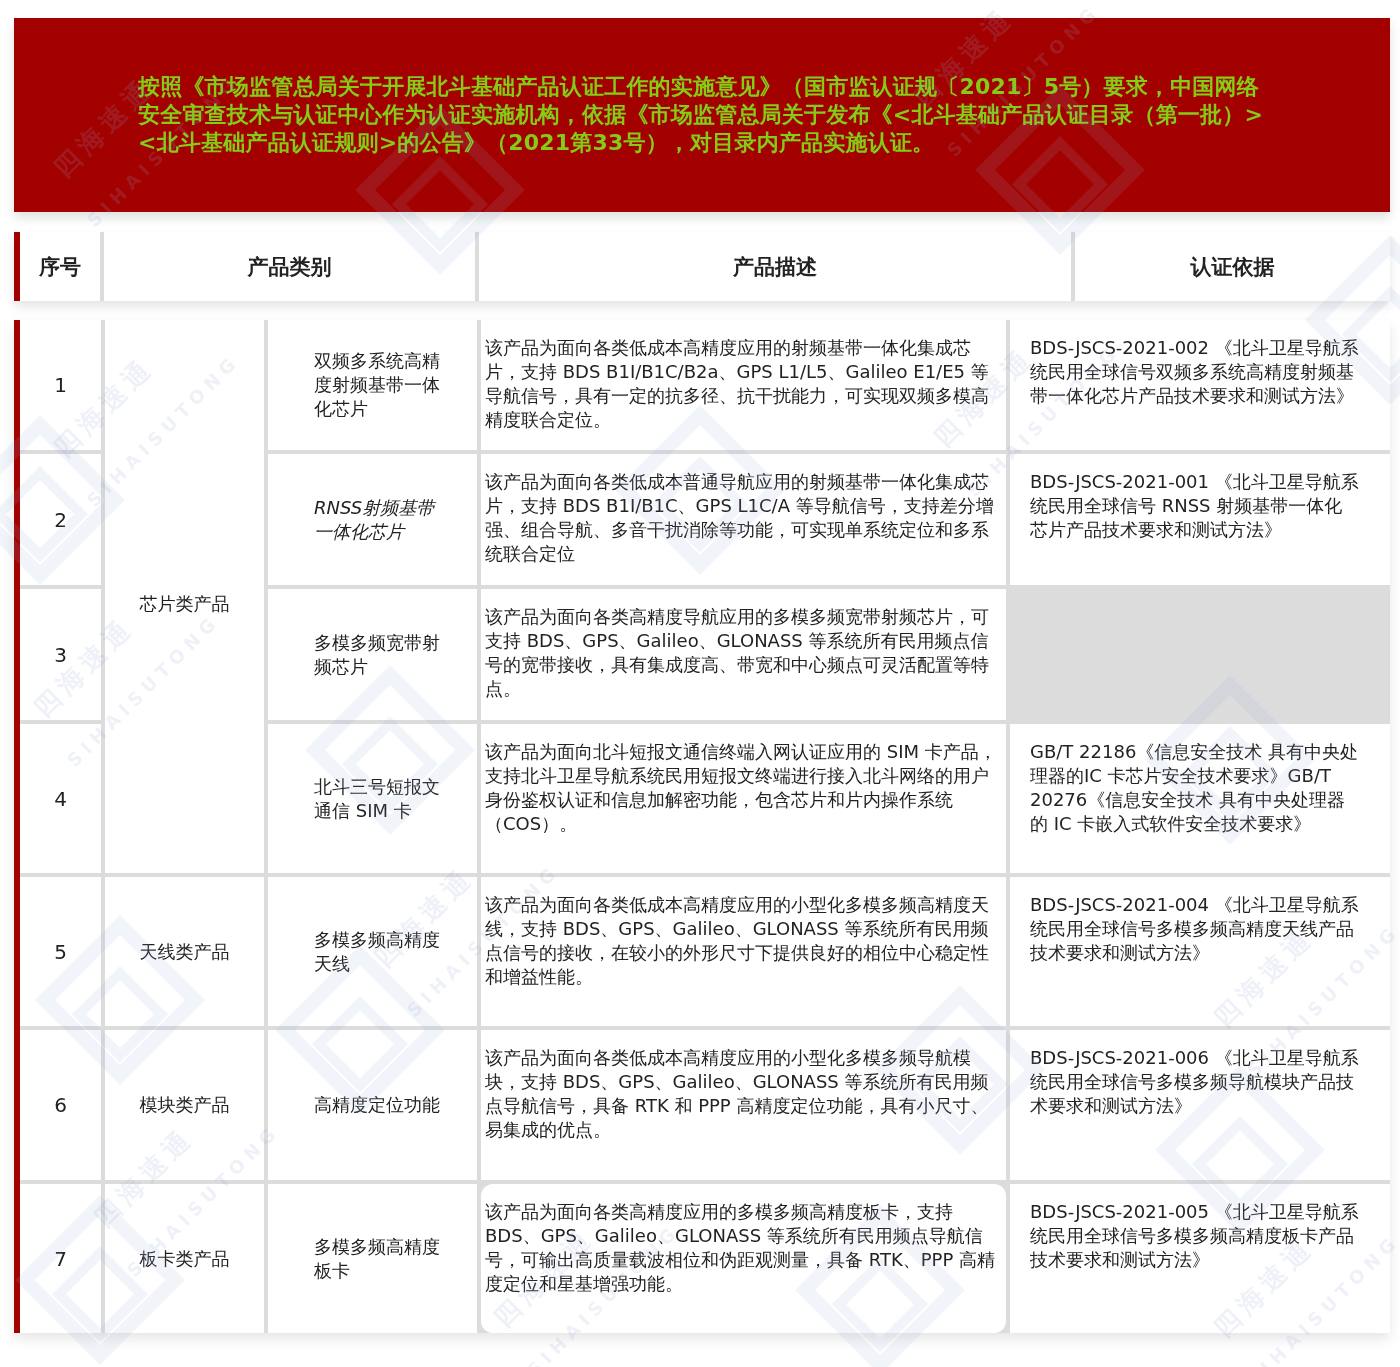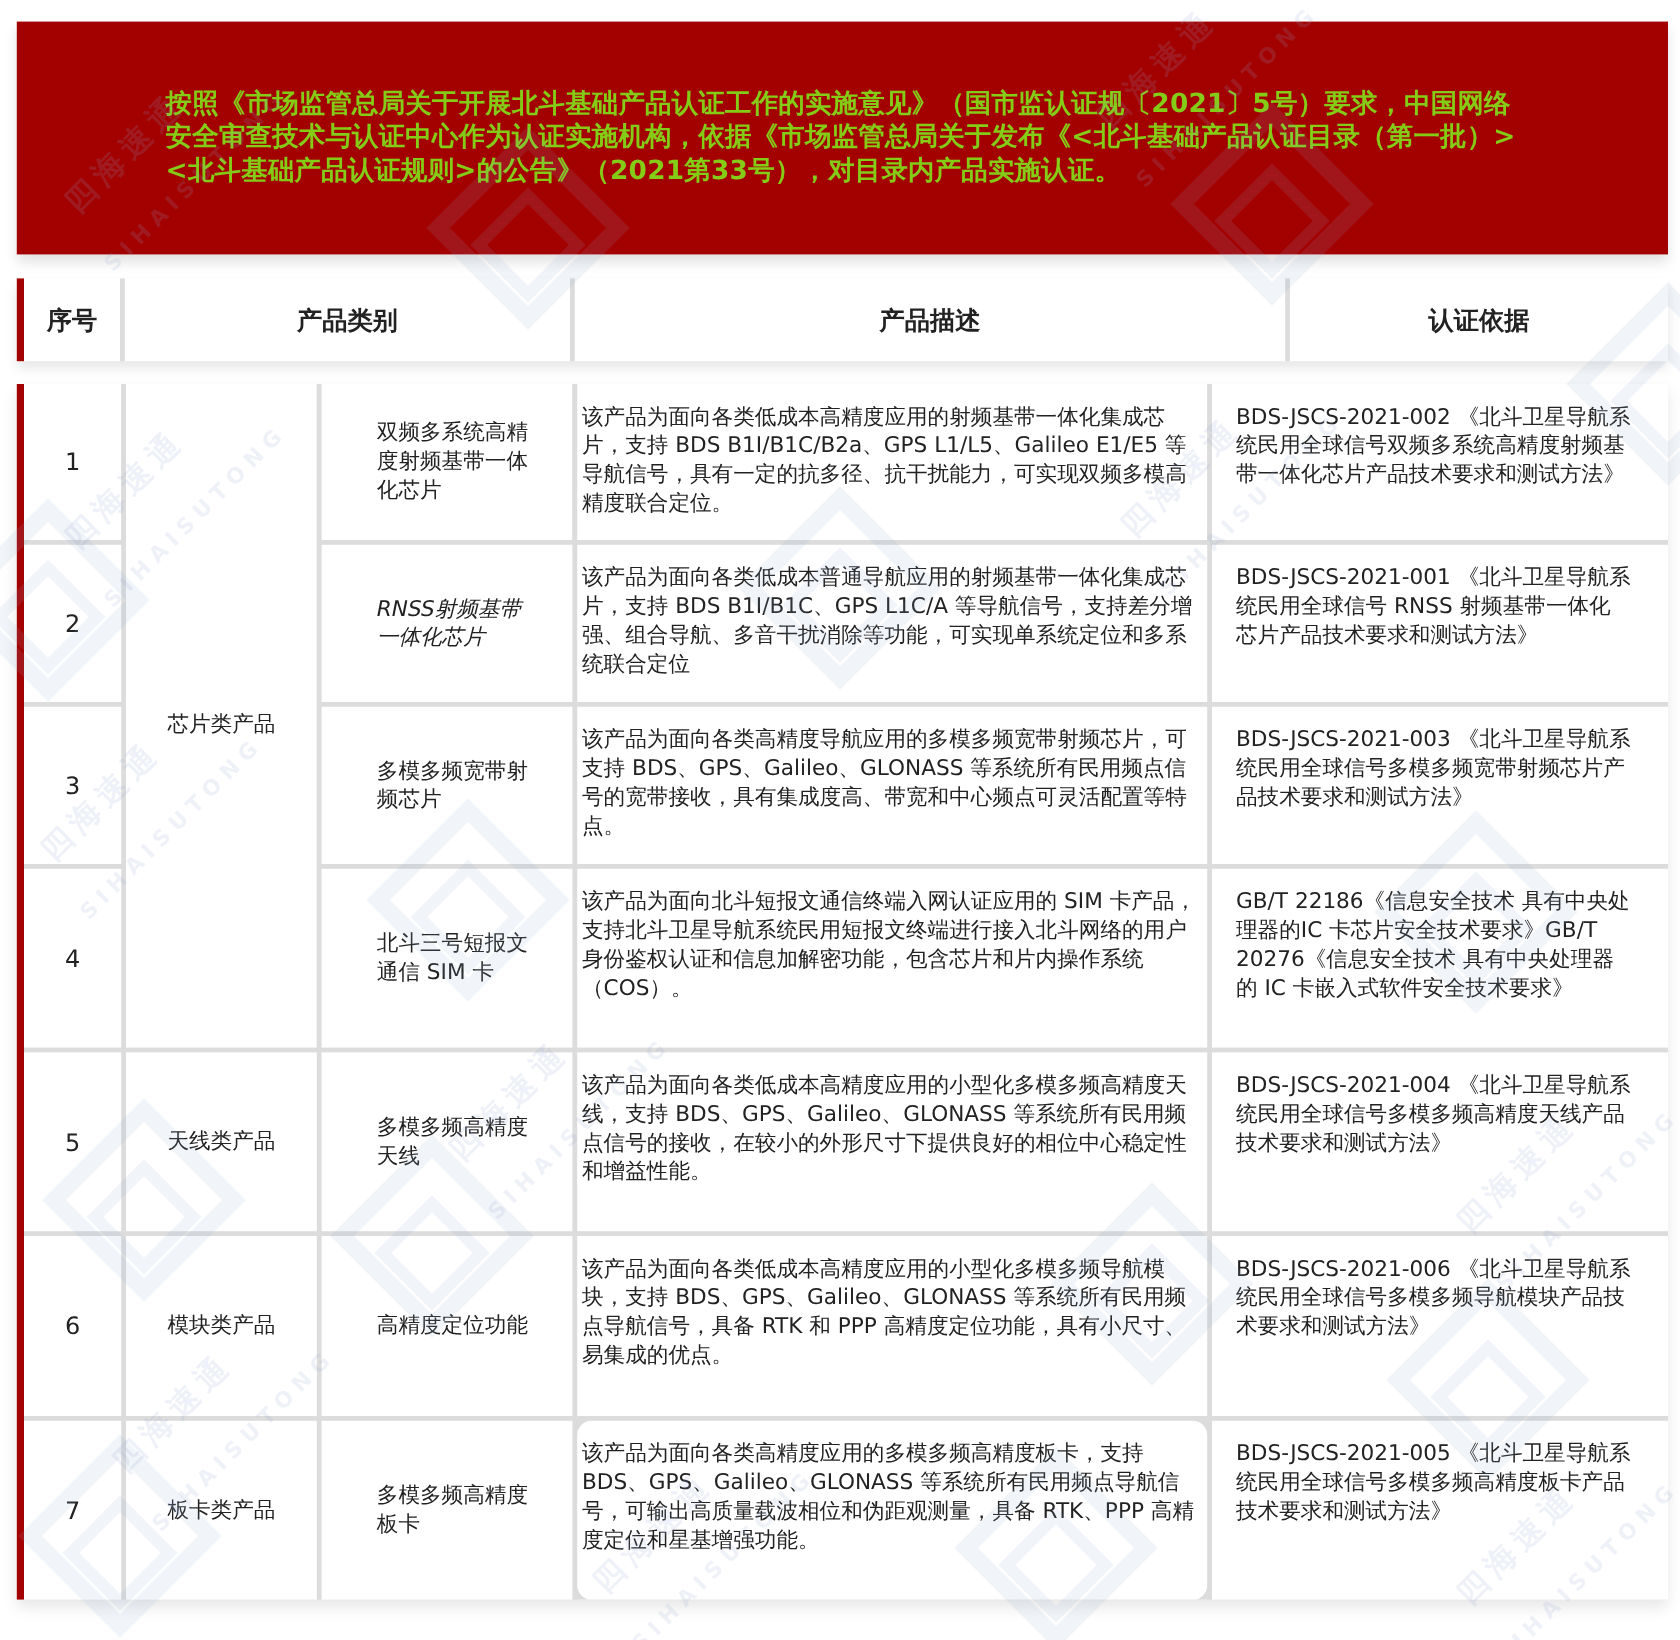--- a/index.html
+++ b/index.html
@@ -116,21 +116,20 @@
       <div class="cell c-basis" style="grid-column:9;grid-row:1;">BDS-JSCS-2021-002 《北斗卫星导航系统民用全球信号双频多系统高精度射频基带一体化芯片产品技术要求和测试方法》</div>
 
       <div class="cell c-no" style="grid-column:1;grid-row:3;">2</div>
       <div class="cell c-name" style="grid-column:5;grid-row:3;font-style:italic;">RNSS射频基带一体化芯片</div>
       <div class="cell c-desc" style="grid-column:7;grid-row:3;">该产品为面向各类低成本普通导航应用的射频基带一体化集成芯片，支持 BDS B1I/B1C、GPS L1C/A 等导航信号，支持差分增强、组合导航、多音干扰消除等功能，可实现单系统定位和多系统联合定位</div>
       <div class="cell c-basis" style="grid-column:9;grid-row:3;">BDS-JSCS-2021-001 《北斗卫星导航系统民用全球信号 RNSS 射频基带一体化芯片产品技术要求和测试方法》</div>
 
       <div class="cell c-no" style="grid-column:1;grid-row:5;">3</div>
       <div class="cell c-name" style="grid-column:5;grid-row:5;">多模多频宽带射频芯片</div>
       <div class="cell c-desc" style="grid-column:7;grid-row:5;">该产品为面向各类高精度导航应用的多模多频宽带射频芯片，可支持 BDS、GPS、Galileo、GLONASS 等系统所有民用频点信号的宽带接收，具有集成度高、带宽和中心频点可灵活配置等特点。</div>
-      <div class="cell c-basis" style="grid-column:9;grid-row:5;">BDS-JSCS-2021-003 《北斗卫星导航系统民用全球信号多模多频宽带射频芯片产品技术要求和测试方法》</div>
 
       <div class="cell c-no" style="grid-column:1;grid-row:7;">4</div>
       <div class="cell c-name" style="grid-column:5;grid-row:7;">北斗三号短报文通信 SIM 卡</div>
       <div class="cell c-desc" style="grid-column:7;grid-row:7;">该产品为面向北斗短报文通信终端入网认证应用的 SIM 卡产品，支持北斗卫星导航系统民用短报文终端进行接入北斗网络的用户身份鉴权认证和信息加解密功能，包含芯片和片内操作系统（COS）。</div>
       <div class="cell c-basis" style="grid-column:9;grid-row:7;">GB/T 22186《信息安全技术 具有中央处理器的IC 卡芯片安全技术要求》GB/T 20276《信息安全技术 具有中央处理器的 IC 卡嵌入式软件安全技术要求》</div>
 
       <div class="cell c-no" style="grid-column:1;grid-row:9;">5</div>
       <div class="cell c-cat" style="grid-column:3;grid-row:9;">天线类产品</div>
       <div class="cell c-name" style="grid-column:5;grid-row:9;">多模多频高精度天线</div>
       <div class="cell c-desc" style="grid-column:7;grid-row:9;">该产品为面向各类低成本高精度应用的小型化多模多频高精度天线，支持 BDS、GPS、Galileo、GLONASS 等系统所有民用频点信号的接收，在较小的外形尺寸下提供良好的相位中心稳定性和增益性能。</div>

